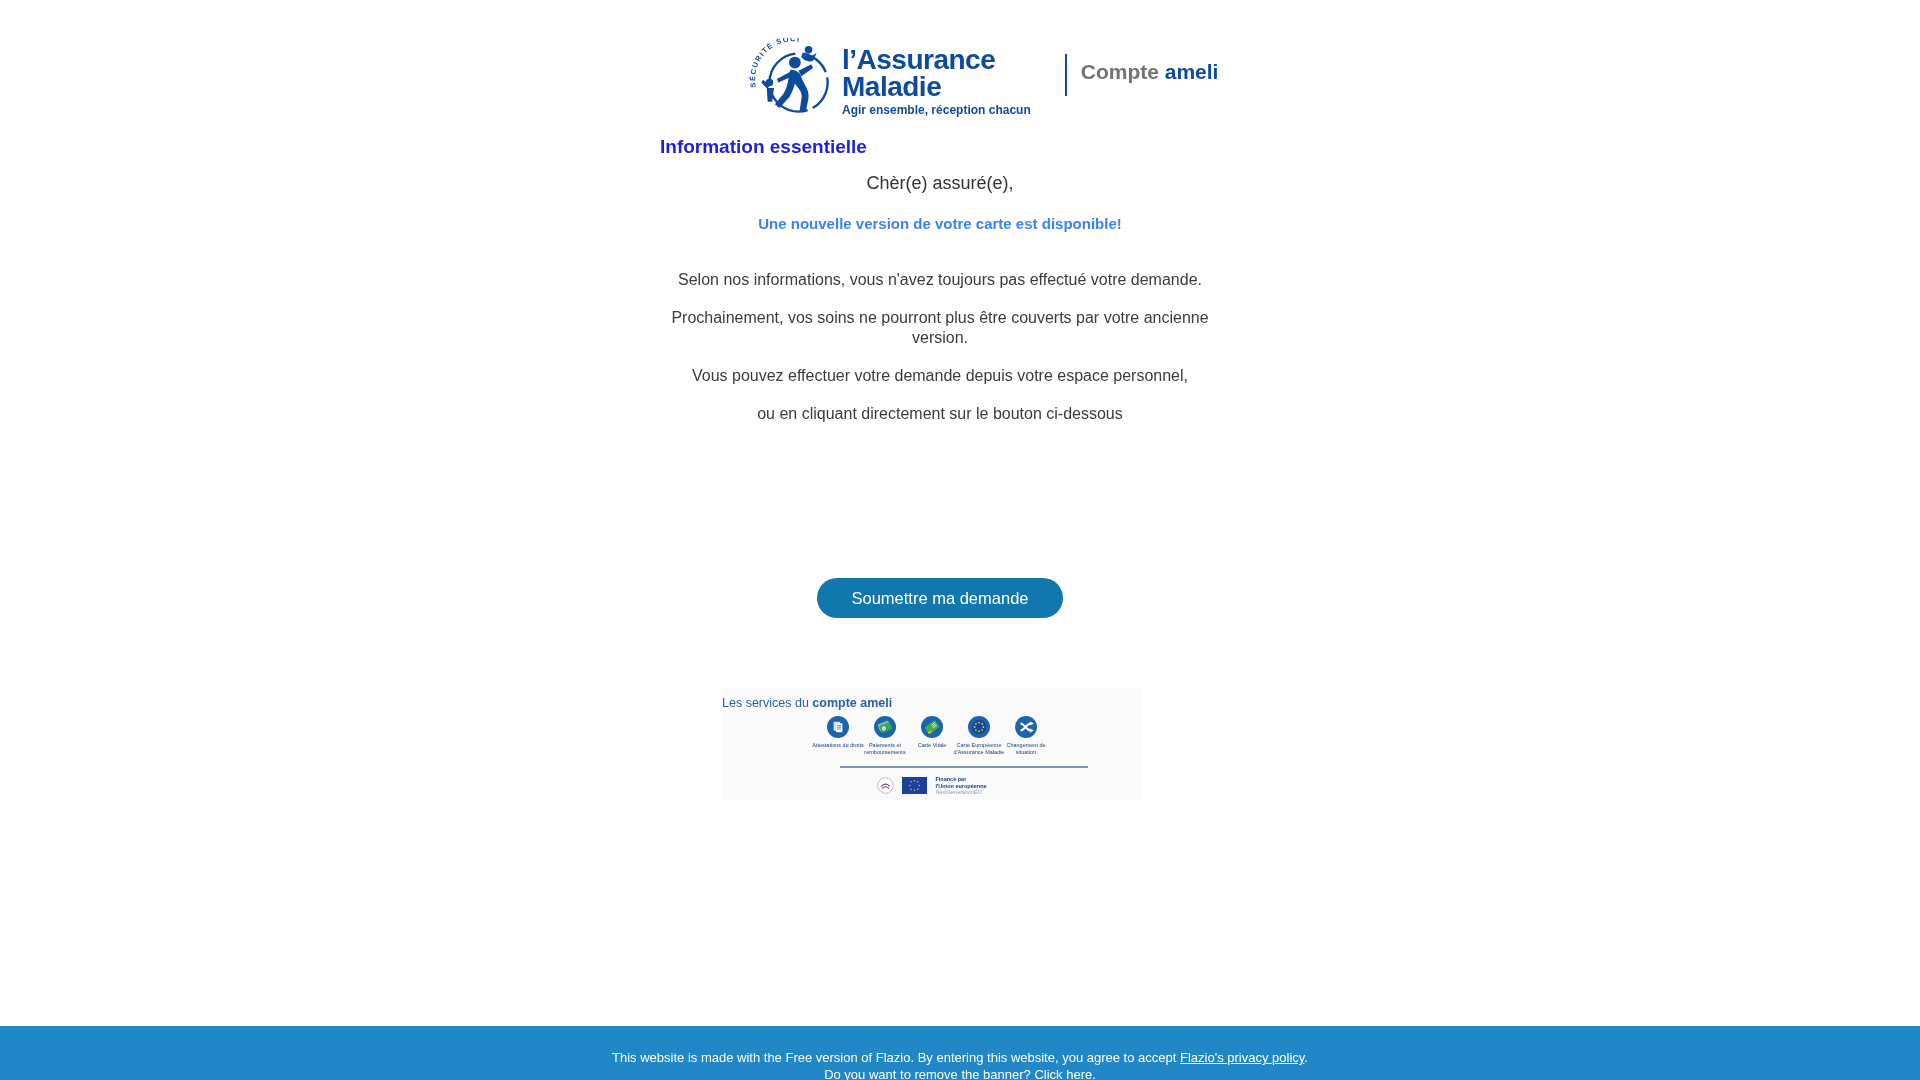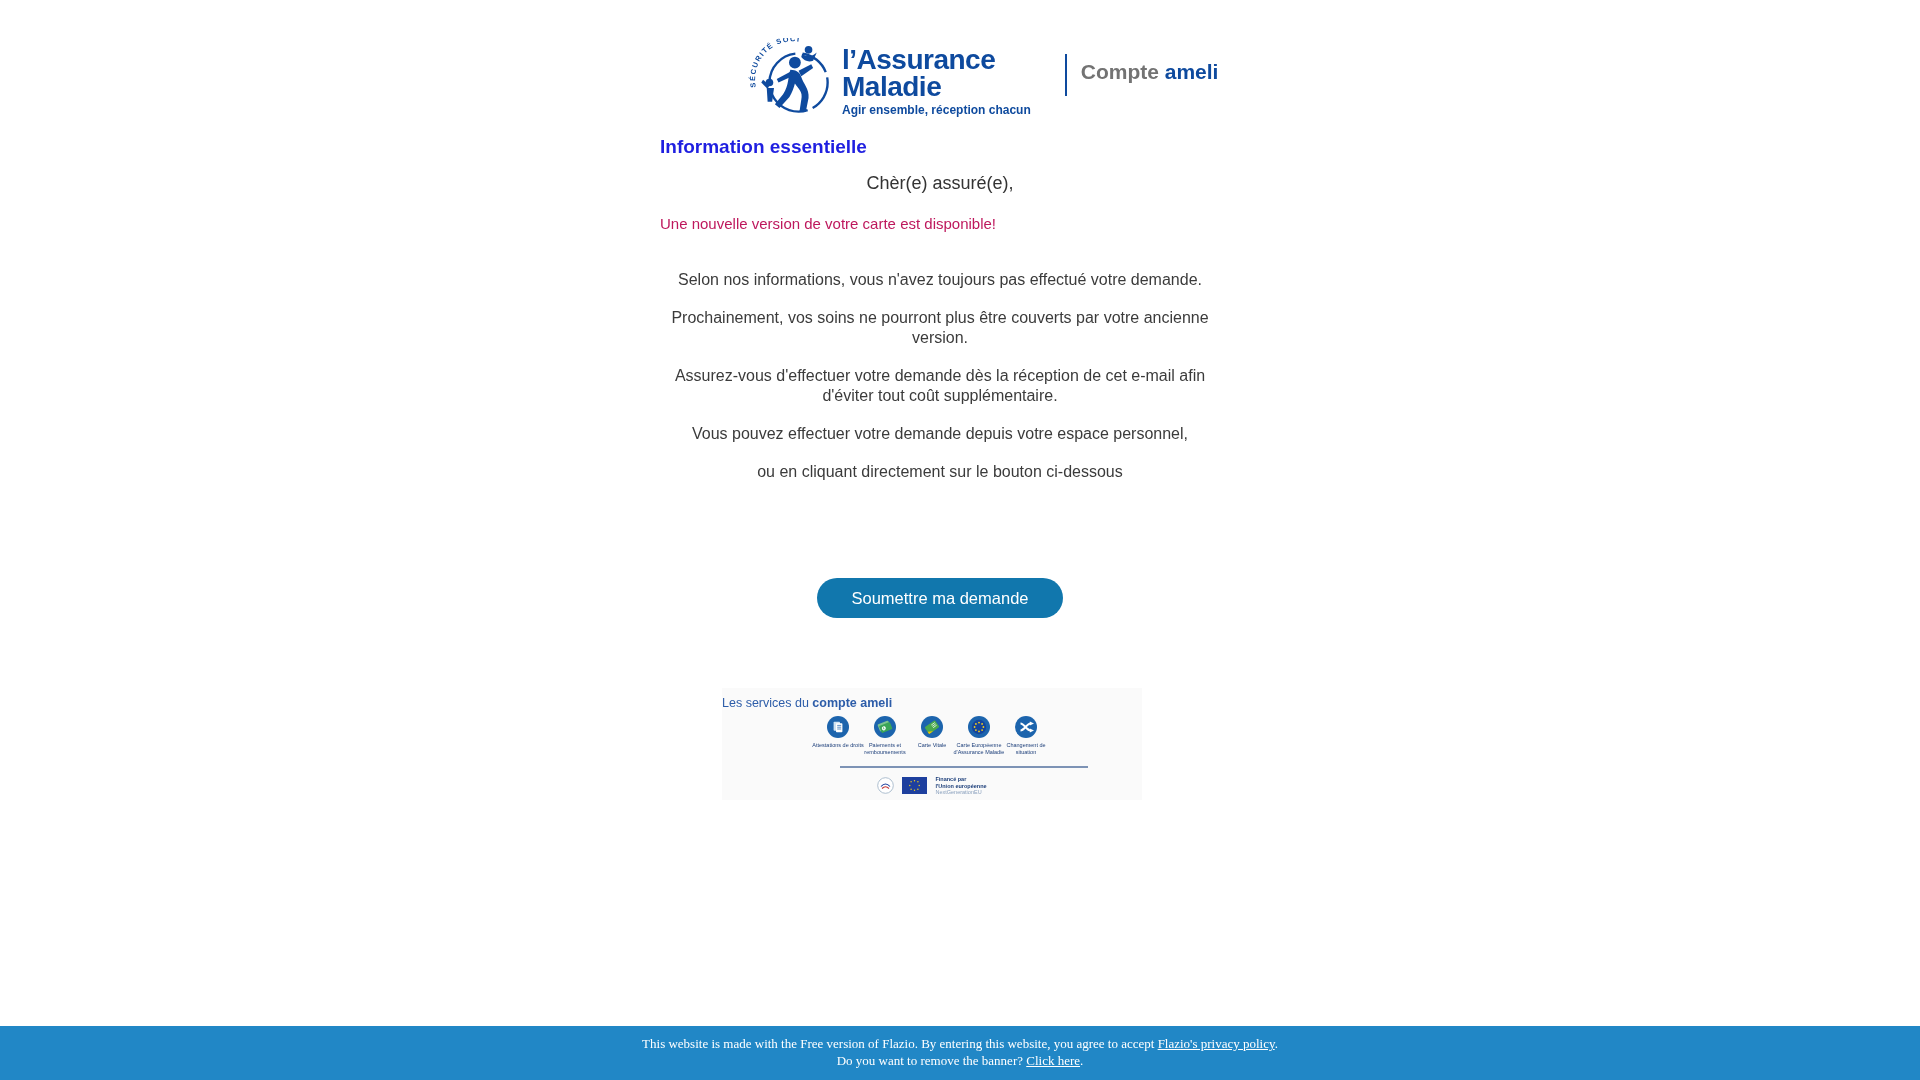--- a/index.html
+++ b/index.html
@@ -15,22 +15,22 @@
   .brand-line{font-size:28px;font-weight:bold;color:#0e4a9e;line-height:27px;letter-spacing:-0.5px;}
   .tagline{font-size:12px;font-weight:bold;color:#0e4a9e;margin-top:3px;white-space:nowrap;}
   .logo-divider{width:2px;height:42px;background:#0e4a9e;margin:16px 14px 0 34px;}
   .compte{margin-top:22px;font-size:21px;white-space:nowrap;}
   .compte .light{color:#737373;font-weight:bold;}
   .compte .dark{color:#0e4a9e;font-weight:bold;}
   .heading{position:absolute;top:136px;width:100%;
     font-size:19px;font-weight:bold;color:#1f1fe0;}
   .salutation{position:absolute;top:173px;width:100%;text-align:center;
     font-size:18px;color:#333333;}
-  .highlight{position:absolute;top:215px;width:100%;text-align:left;
-    font-size:15px;font-weight:normal;color:#be185d;}
+  .highlight{position:absolute;top:215px;width:100%;text-align:center;
+    font-size:15px;font-weight:bold;color:#3b82f6;}
   .paras{position:absolute;top:270px;width:100%;text-align:center;}
   .paras p{margin:0 0 18px 0;font-size:16px;line-height:20px;color:#3b3b3b;text-align:center;}
   .cta{position:absolute;top:578px;left:50%;transform:translateX(-50%);
     width:246px;height:40px;border-radius:20px;background:#1177ad;border:none;
     color:#ffffff;font-size:16.5px;font-family:inherit;cursor:pointer;
     display:flex;align-items:center;justify-content:center;}
   
   .panel{position:absolute;left:722px;top:688px;width:420px;height:112px;background:#fafafa;}
   .panel-title{position:absolute;top:8px;width:100%;text-align:left;
     font-size:12.5px;color:#2d5da9;}
@@ -38,21 +38,21 @@
   .svc-row{position:absolute;top:28px;left:0;width:100%;display:flex;justify-content:center;}
   .svc{width:47px;margin:0 0;display:flex;flex-direction:column;align-items:center;}
   .svc svg{width:22px;height:22px;}
   .svc-label{margin-top:4px;font-size:5.5px;line-height:7px;text-align:center;color:#1d3f7a;width:52px;}
   .panel-line{position:absolute;top:78px;left:118px;width:248px;height:2px;background:#7d93b5;}
   .logos-row{position:absolute;top:88px;left:0;width:100%;display:flex;justify-content:center;align-items:center;gap:8px;}
   .eu-text{font-size:5.5px;line-height:6.5px;color:#1d3f7a;font-weight:bold;}
   .eu-text .sub{font-weight:normal;color:#8aa0bd;}
   
   .banner{position:absolute;left:0;bottom:0;width:1920px;height:54px;background:#2187c6;
-    color:#ffffff;text-align:center;font-size:13px;line-height:17px;padding-top:9px;box-sizing:border-box;font-family:Liberation Serif, serif;}
+    color:#ffffff;text-align:center;font-size:13px;line-height:17px;padding-top:23px;box-sizing:border-box;}
   .banner a{color:#ffffff;text-decoration:underline;cursor:pointer;}
 </style>
 </head>
 <body>
 
 <div class="email">
 
   <div class="logo-block">
     <svg class="logo-mark" viewBox="0 0 100 88">
       <defs>
@@ -87,21 +87,20 @@
     </div>
   </div>
 
   <div class="heading">Information essentielle</div>
   <div class="salutation">Chèr(e) assuré(e),</div>
   <div class="highlight">Une nouvelle version de votre carte est disponible!</div>
 
   <div class="paras">
     <p>Selon nos informations, vous n'avez toujours pas effectué votre demande.</p>
     <p>Prochainement, vos soins ne pourront plus être couverts par votre ancienne version.</p>
-    <p>Assurez-vous d'effectuer votre demande dès la réception de cet e-mail afin d'éviter tout coût supplémentaire.</p>
     <p>Vous pouvez effectuer votre demande depuis votre espace personnel,</p>
     <p>ou en cliquant directement sur le bouton ci-dessous</p>
   </div>
 
   <button class="cta">Soumettre ma demande</button>
 </div>
 
 <div class="panel">
   <div class="panel-title">
     <span>Les services du </span><span class="bold">compte ameli</span>

